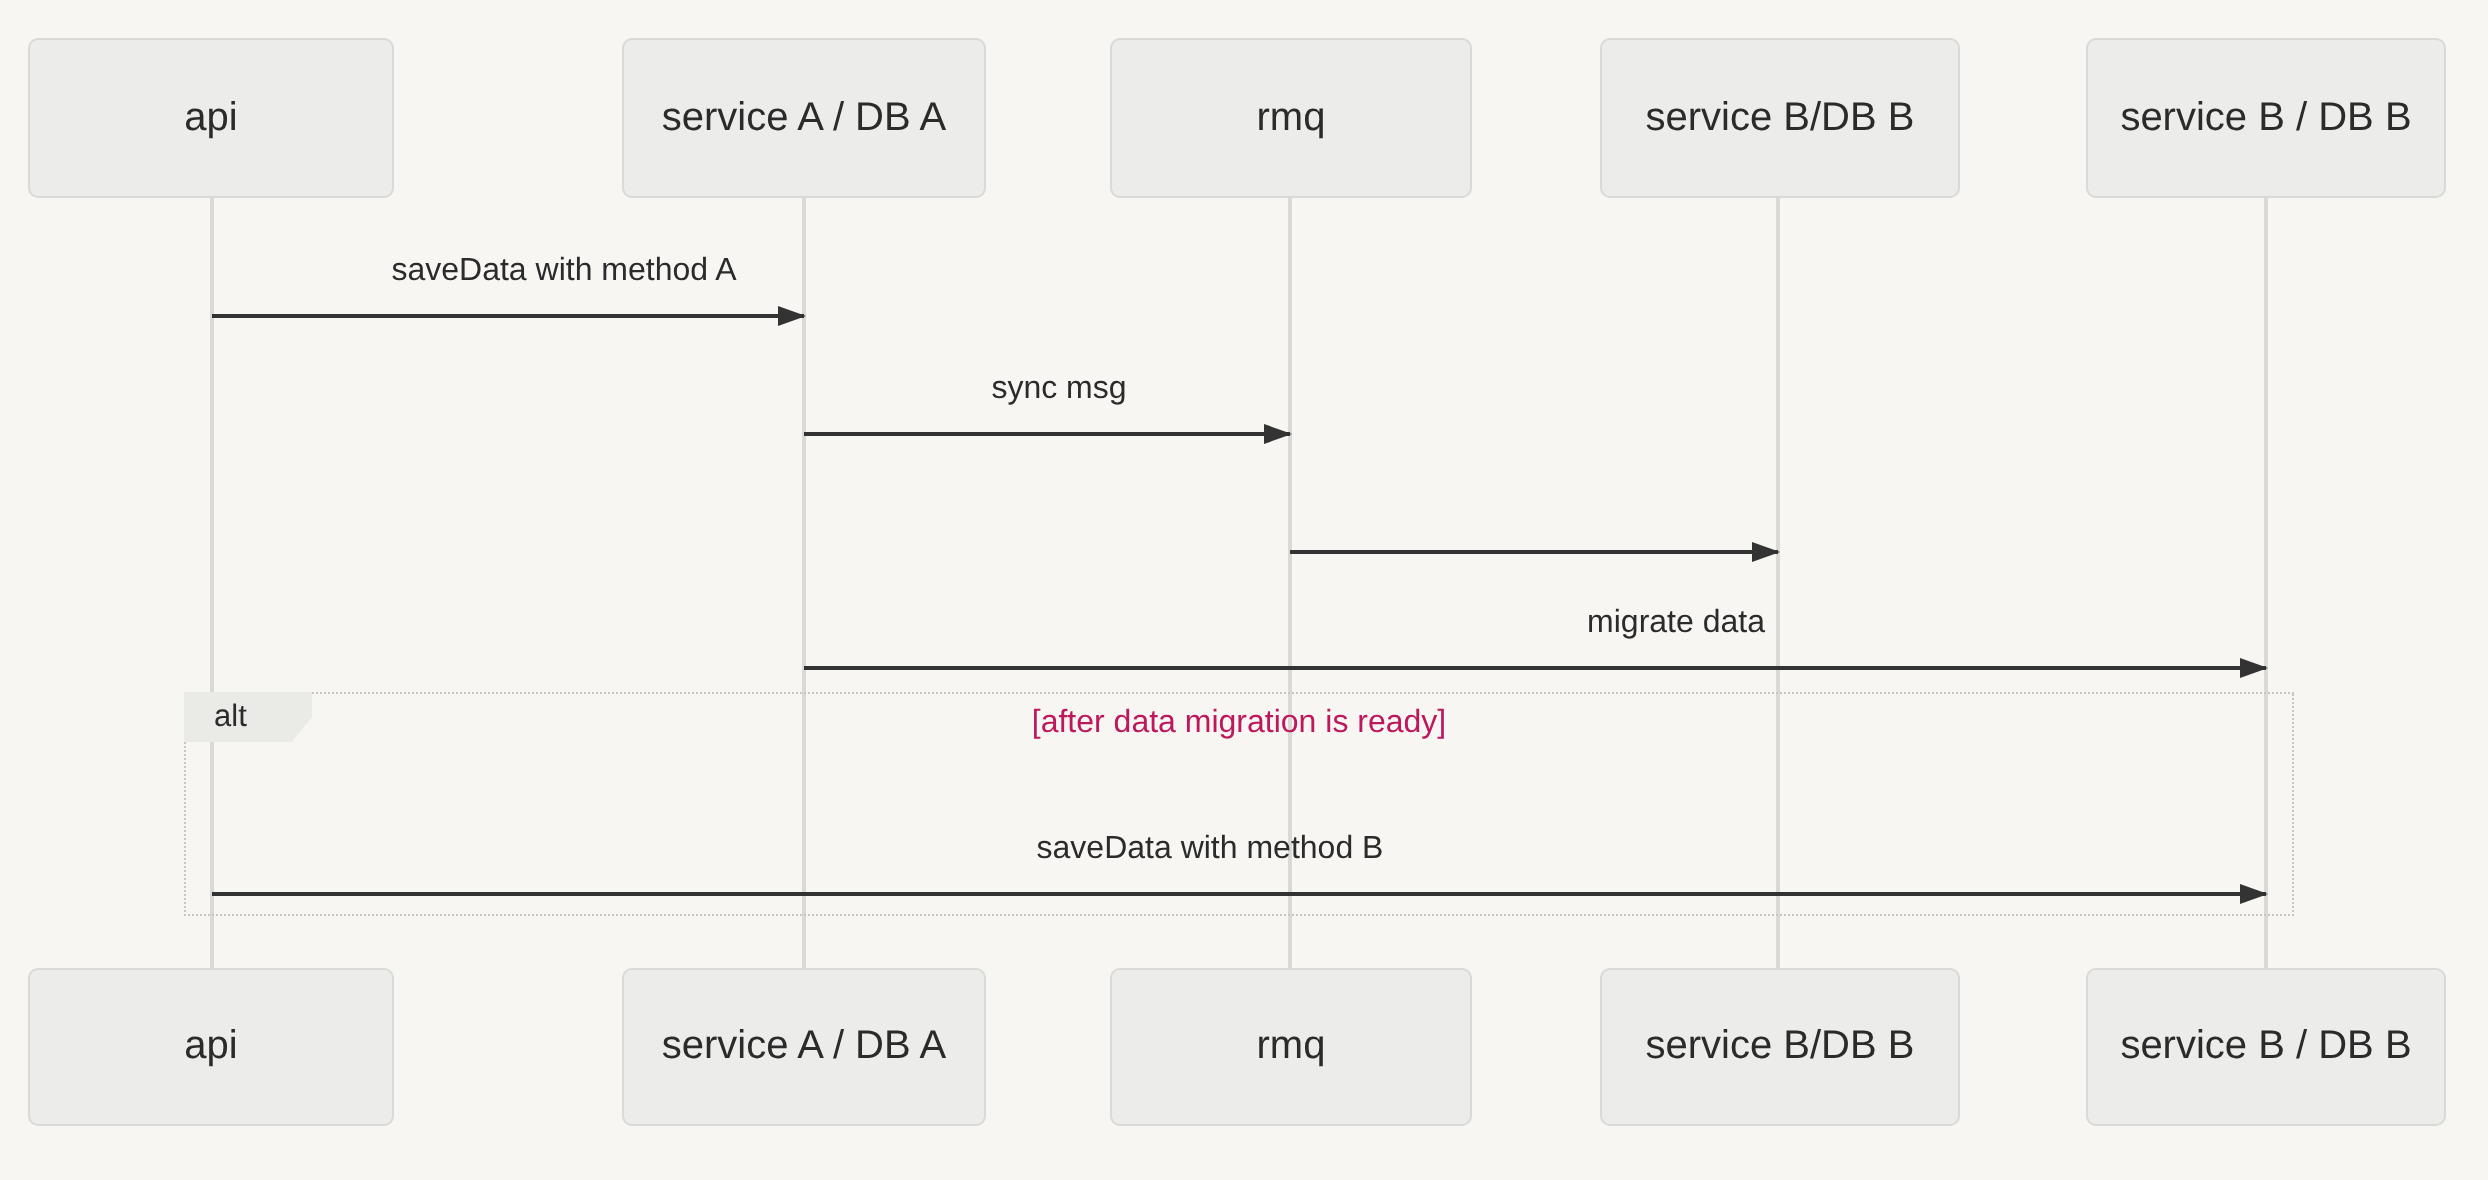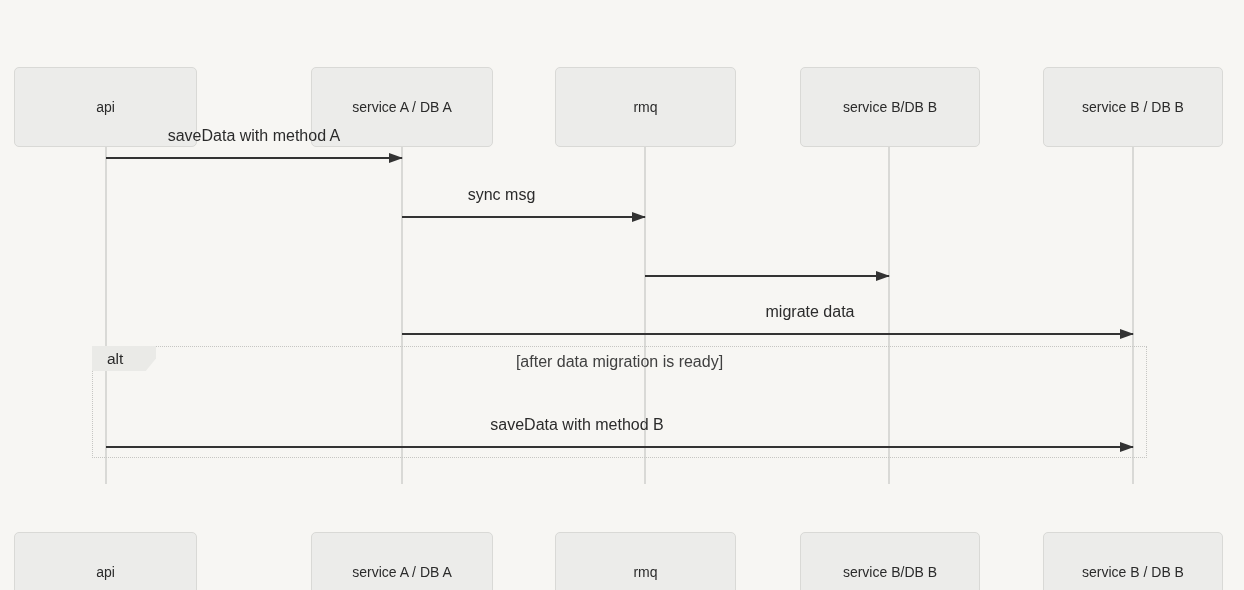--- a/index.html
+++ b/index.html
@@ -16,39 +16,39 @@
     overflow: hidden;
   }
   .actor {
     position: absolute;
     background: #ececea;
     border: 1px solid #d9d9d6;
     border-radius: 5px;
     display: flex;
     align-items: center;
     justify-content: center;
-    font-size: 14px;
+    font-size: 20px;
     color: #2b2b2b;
     box-sizing: border-box;
-    margin-top: 48px;
   }
   .lifeline {
     position: absolute;
     width: 2px;
     top: 99px;
     height: 385px;
     background: #d9d9d6;
   }
   .msg-label {
     position: absolute;
     text-align: center;
     font-size: 16px;
     line-height: 20px;
     color: #2b2b2b;
     z-index: 4;
+    padding-left: 28px;
   }
   .msg-line {
     position: absolute;
     height: 2px;
     background: #333333;
     z-index: 3;
   }
   .arrowhead {
     position: absolute;
     right: -1px;
@@ -86,21 +86,21 @@
     box-sizing: border-box;
     z-index: 5;
   }
   .alt-condition {
     position: absolute;
     left: 0;
     right: 0;
     top: 6px;
     text-align: center;
     font-size: 16px;
-    color: #404040;
+    color: #be185d;
   }
 </style>
 </head>
 <body>
 
 <div class="canvas">
 
   <div class="lifeline" style="left:105px"></div>
   <div class="lifeline" style="left:401px"></div>
   <div class="lifeline" style="left:644px"></div>

